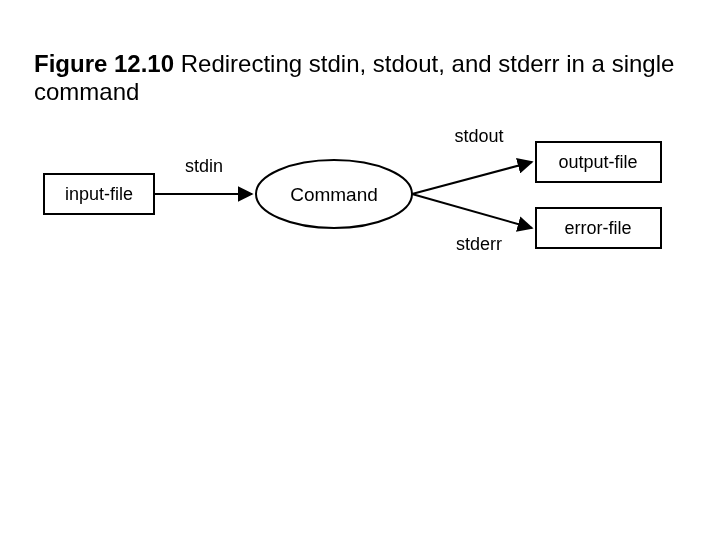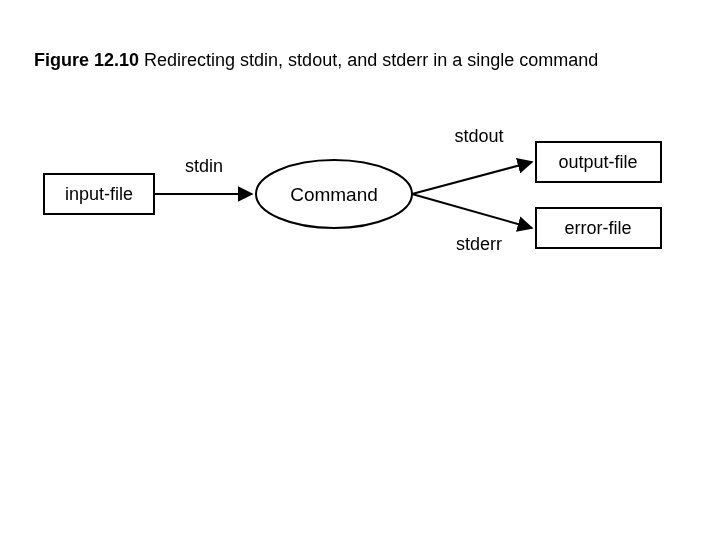--- a/index.html
+++ b/index.html
@@ -8,21 +8,21 @@
       width: 720px;
       height: 540px;
       font-family: Arial, Helvetica, sans-serif;
       background: #fff;
       position: relative;
     }
     .caption {
       position: absolute;
       top: 50px;
       left: 34px;
-      font-size: 18px;
+      font-size: 24px;
       color: #000;
     }
     .caption .fignum {
       font-weight: bold;
     }
     svg {
       position: absolute;
       top: 120px;
       left: 34px;
     }

